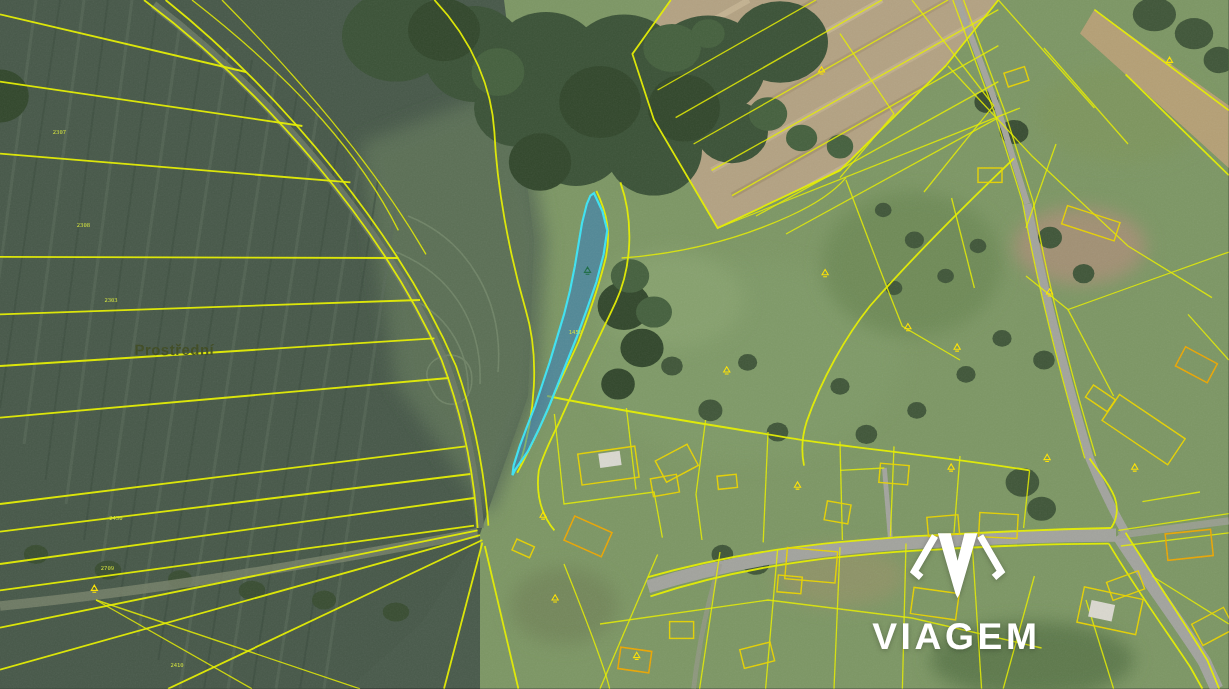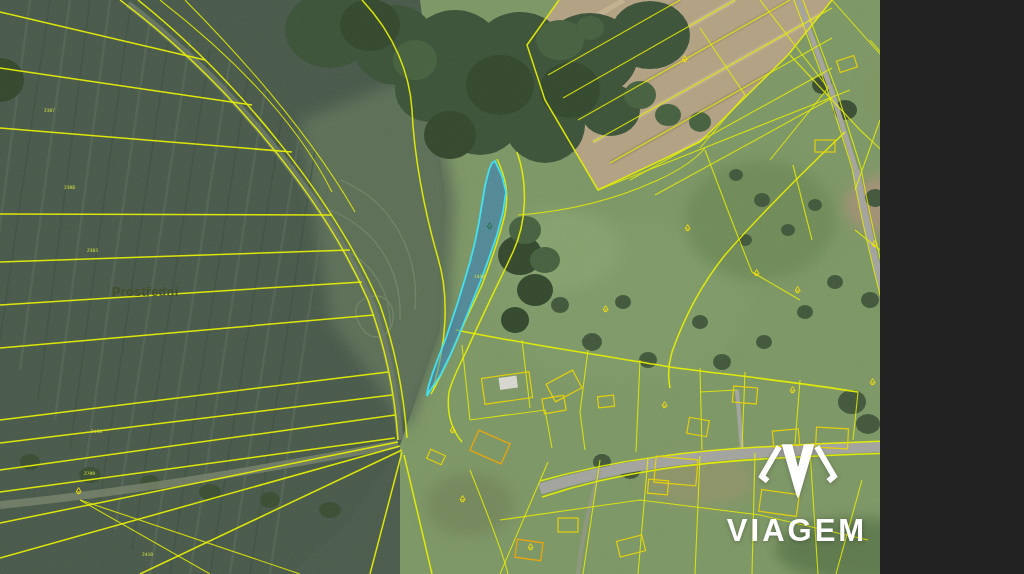--- a/index.html
+++ b/index.html
@@ -1,16 +1,16 @@
 <!DOCTYPE html>
 <html><head>
 <meta charset="utf-8">
 <style>
   html,body{margin:0;padding:0;background:#222;}
-  #map-root{position:relative;width:880px;height:574px;overflow:hidden;
+  #map-root{position:relative;width:1024px;height:574px;overflow:hidden;
     font-family:"Liberation Sans","DejaVu Sans",sans-serif;}
   #map-svg{position:absolute;left:0;top:0;}
   .pline{stroke:#e6ef00;stroke-width:1.5;fill:none;opacity:.95;}
   .pline2{stroke:#e6ef00;stroke-width:1.1;fill:none;opacity:.85;}
   .bout{stroke:#ead400;stroke-width:1.2;fill:none;opacity:.95;}
   .bout-o{stroke:#f0a800;stroke-width:1.3;fill:none;opacity:.95;}
   .parcel-num{font-family:"DejaVu Sans Mono","Liberation Mono",monospace;
     font-size:4.6px;fill:#d9e83c;opacity:.95;}
   .region-label{font-family:"Liberation Sans",sans-serif;font-weight:bold;
     font-size:12.5px;fill:#3f4b20;letter-spacing:.4px;opacity:.9;}

